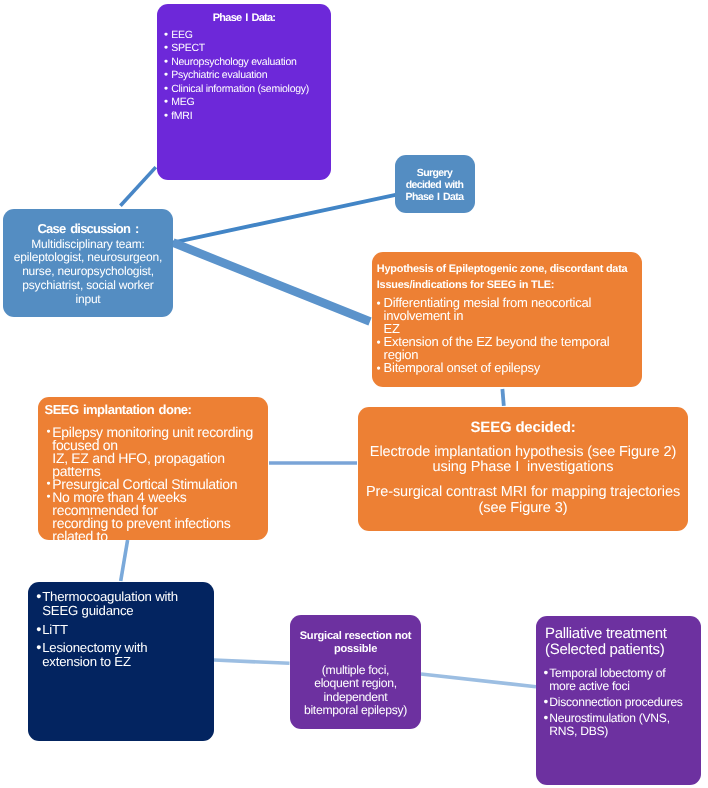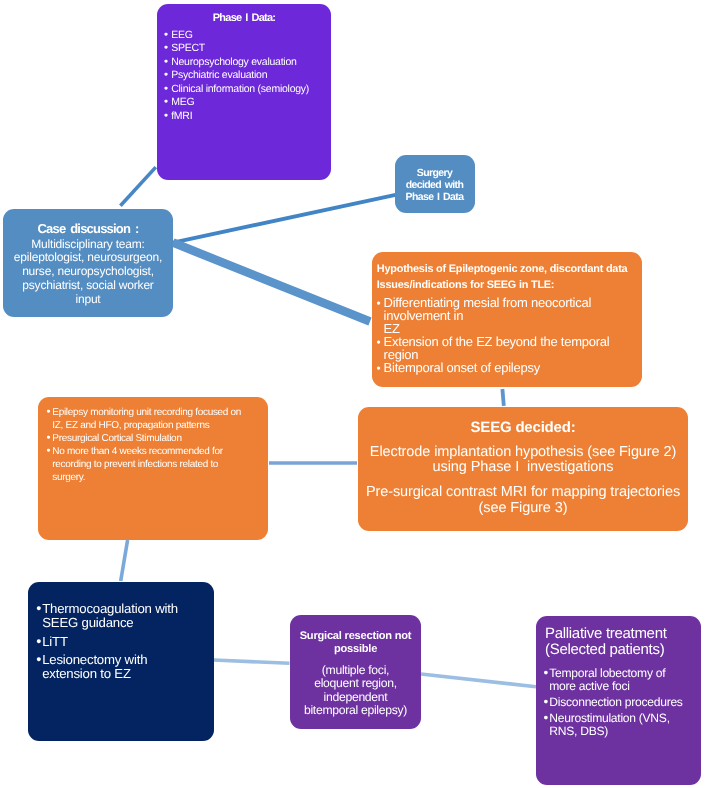--- a/index.html
+++ b/index.html
@@ -32,34 +32,34 @@
   .n-hypo{left:372px;top:252px;width:270px;height:135px;background:#ED8034;}
   .n-hypo .title{font-size:10.9px;letter-spacing:-0.22px;line-height:16.2px;padding:8.5px 0 0 4.8px;}
   .n-hypo .title.t2{padding-top:0;}
   .n-hypo .bullets{font-size:13px;letter-spacing:-0.25px;margin-top:4.5px;padding-left:4.8px;line-height:12.9px;}
   .n-hypo .bullets li{padding-left:6.8px;}
   .n-hypo .bullets li:before{font-size:11.8px;left:-0.4px;}
 
   
   .n-impl{left:38px;top:397px;width:230px;height:143px;background:#ED8034;}
   .n-impl .title{font-size:13px;letter-spacing:-0.5px;word-spacing:1.2px;line-height:14px;padding:6px 0 0 6.5px;}
-  .n-impl .bullets{font-size:10px;letter-spacing:-0.3px;margin-top:8.5px;padding-left:9px;line-height:13.1px;}
+  .n-impl .bullets{font-size:14px;letter-spacing:-0.3px;margin-top:8.5px;padding-left:9px;line-height:13.1px;}
   .n-impl .bullets li{padding-left:5.3px;}
   .n-impl .bullets li:before{font-size:11.5px;left:-0.4px;}
 
   
   .n-dec{left:358px;top:407px;width:330px;height:124px;background:#ED8034;text-align:center;}
   .n-dec .title{font-size:15px;letter-spacing:-0.2px;line-height:15px;padding-top:13px;}
   .n-dec .para{font-size:14.5px;letter-spacing:-0.1px;line-height:15.5px;padding:0 2px;margin-top:9.5px;}
   .n-dec .para > div{white-space:pre;}
 
   
   .n-res{left:28px;top:582px;width:186px;height:159px;background:#032460;}
   .n-res .title{font-size:15px;letter-spacing:-0.2px;font-weight:normal;line-height:16px;padding:10px 0 0 7.5px;}
-  .n-res .bullets{font-size:13.2px;letter-spacing:-0.2px;margin-top:20px;padding-left:8.6px;line-height:14.4px;}
+  .n-res .bullets{font-size:13.2px;letter-spacing:-0.2px;margin-top:8px;padding-left:8.6px;line-height:14.4px;}
   .n-res .bullets li{padding-left:5.6px;margin-bottom:3.7px;}
   .n-res .bullets li:before{font-size:14.5px;left:-0.4px;}
 
   
   .n-np{left:290px;top:615px;width:131px;height:114px;background:#6D31A0;text-align:center;}
   .n-np .title{font-size:11.1px;letter-spacing:-0.22px;line-height:12.6px;padding:15px 2px 0 2px;}
   .n-np .body{font-size:12.2px;letter-spacing:-0.3px;line-height:13.5px;padding:0 2px;margin-top:8.7px;}
 
   
   .n-pal{left:536px;top:616px;width:165px;height:169px;background:#6D31A0;}
@@ -119,20 +119,21 @@
     <div class="title">Hypothesis of Epileptogenic zone, discordant data</div>
     <div class="title t2">Issues/indications for SEEG in TLE:</div>
     <ul class="bullets">
       <li><span>Differentiating mesial from neocortical involvement in</span><br><span>EZ</span></li>
       <li>Extension of the EZ beyond the temporal region</li>
       <li>Bitemporal onset of epilepsy</li>
     </ul>
   </div>
 
   <div class="node n-impl" style="background-color: rgb(237, 128, 52);">
+    <div class="title">SEEG implantation done:</div>
     <ul class="bullets">
       <li><span>Epilepsy monitoring unit recording focused on</span><br><span>IZ, EZ and HFO, propagation patterns</span></li>
       <li>Presurgical Cortical Stimulation</li>
       <li><span>No more than 4 weeks recommended for</span><br><span>recording to prevent infections related to</span><br><span>surgery.</span></li>
     </ul>
   </div>
 
   <div class="node n-dec" style="background-color: rgb(237, 128, 52);">
     <div class="title">SEEG decided:</div>
     <div class="para">

